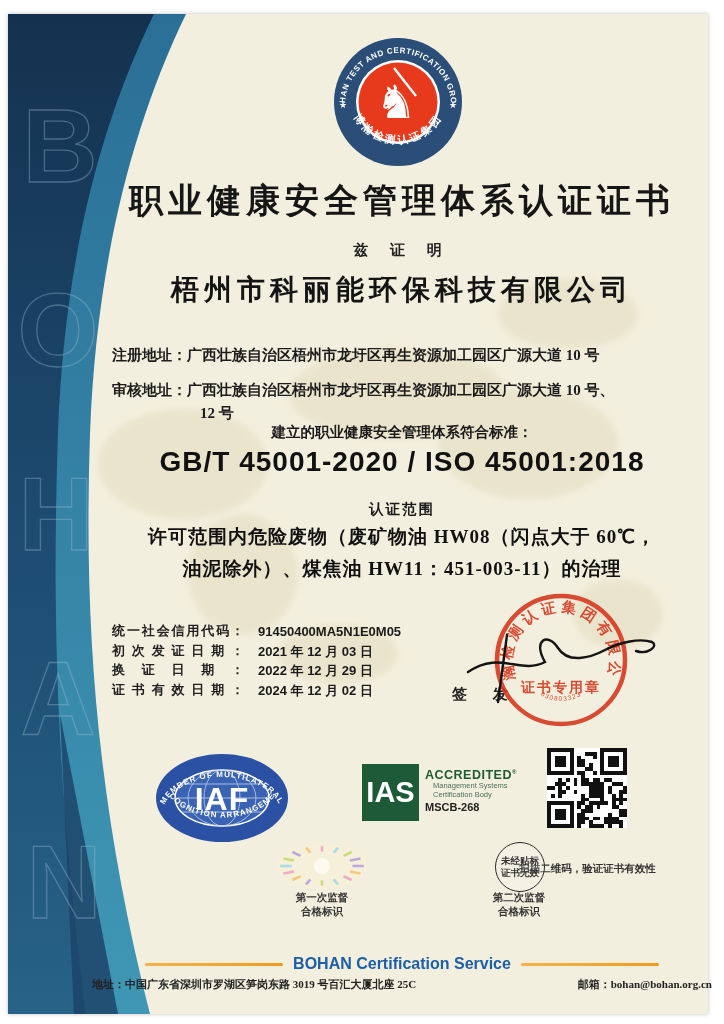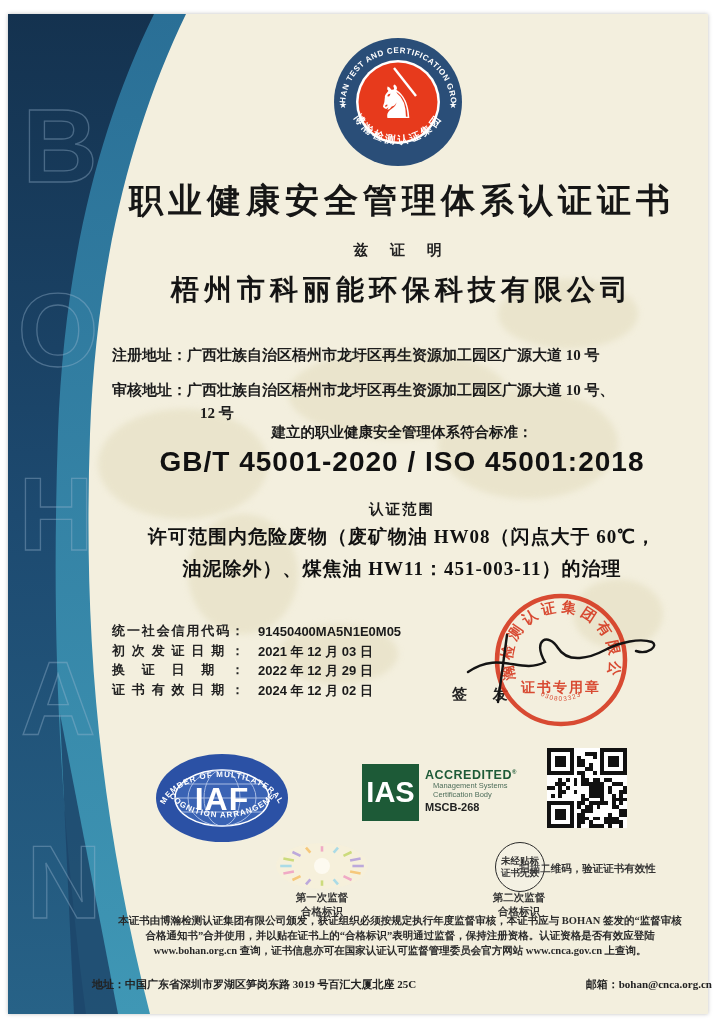--- a/index.html
+++ b/index.html
@@ -369,23 +369,23 @@
 
   <div class="abs circle2">
     <div>未经贴标</div>
     <div>证书无效</div>
   </div>
   <div class="abs stickcap" style="left:464px;">
     <div>第二次监督</div>
     <div>合格标识</div>
   </div>
 
-  <div class="abs disc">
-    <div>本证书由博瀚检测认证集团有限公司颁发，获证组织必须按规定执行年度监督审核，本证书应与 BOHAN 签发的“监督审核</div>
-    <div>合格通知书”合并使用，并以贴在证书上的“合格标识”表明通过监督，保持注册资格。认证资格是否有效应登陆</div>
-    <div>www.bohan.org.cn 查询，证书信息亦可在国家认证认可监督管理委员会官方网站 www.cnca.gov.cn 上查询。</div>
-  </div>
-
+
+  <div class="abs service">
+    <div class="oline"></div>
+    <div class="txt">BOHAN Certification Service</div>
+    <div class="oline"></div>
+  </div>
   <div class="abs footrow">
     <span>地址：中国广东省深圳市罗湖区笋岗东路 3019 号百汇大厦北座 25C</span>
-    <span>邮箱：bohan@cnca.org.cn</span>
+    <span>邮箱：bohan@bohan.org.cn</span>
   </div>
 </div>
 
 </body></html>

